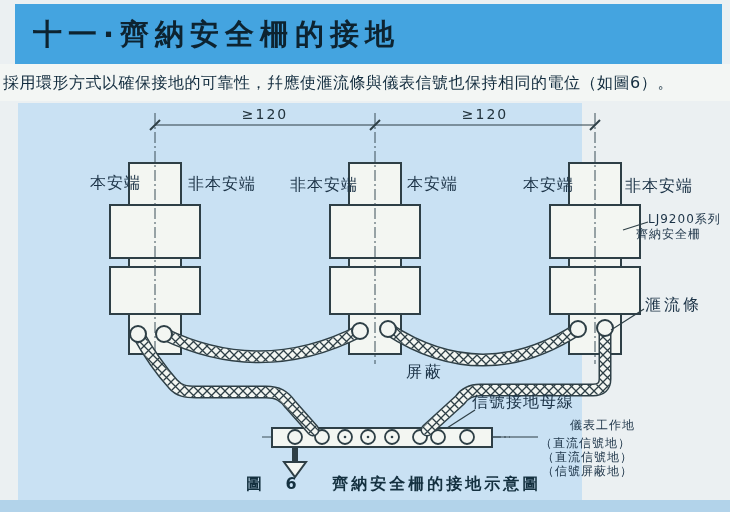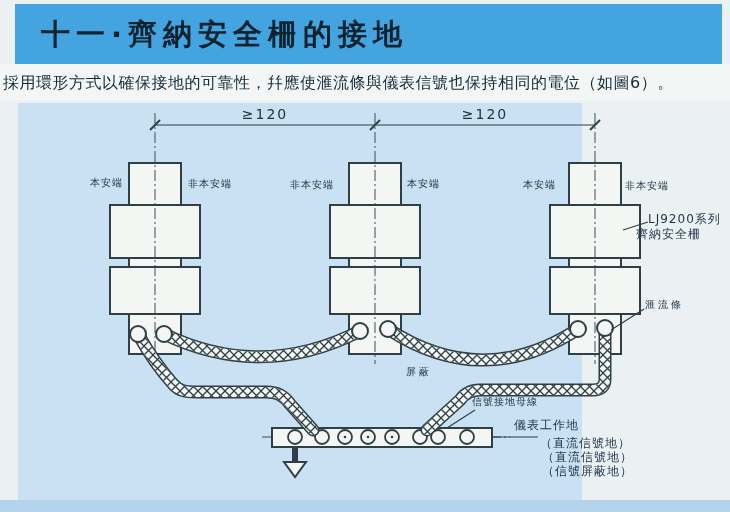--- a/index.html
+++ b/index.html
@@ -8,41 +8,41 @@
     background:#ebf0f2;
     font-family:"DejaVu Sans","Liberation Sans",sans-serif;
     color:#13293b;
   }
   .title-bar{
     position:absolute;left:15px;top:4px;width:707px;height:60px;
     background:#44a4e0;
   }
   .title-text{
     font-size:29px;font-weight:bold;color:#0d2330;
-    line-height:60px;padding-left:26px;letter-spacing:6px;white-space:nowrap;
+    line-height:60px;padding-left:18px;letter-spacing:6px;white-space:nowrap;
   }
   .intro-band{
     position:absolute;left:0;top:64px;width:730px;height:37px;
     background:#f3f6f4;
   }
   .intro-text{
     font-size:16px;color:#122c3e;letter-spacing:0.5px;
     padding:9px 0 0 3px;white-space:nowrap;
   }
   .panel{
     position:absolute;left:18px;top:103px;width:564px;height:397px;
     background:#c9e1f3;
   }
   .bottom-strip{
     position:absolute;left:0;top:500px;width:730px;height:12px;
     background:#b2d3ea;
   }
   .panel svg{position:absolute;left:0;top:0;}
   .lbl{
-    position:absolute;font-size:10px;color:#1c3347;
+    position:absolute;font-size:16px;color:#1c3347;
     letter-spacing:1px;white-space:nowrap;line-height:12px;
   }
   .lbl-md{font-size:12px;letter-spacing:1px;}
   .lbl-sp{letter-spacing:3px;}
   .caption{
     position:absolute;left:228px;top:371px;
     font-size:16px;font-weight:bold;color:#14303f;
     letter-spacing:2px;white-space:nowrap;
   }
   .caption .num{margin:0 26px 0 14px;}
@@ -179,20 +179,25 @@
   <div class="lbl" style="left:272px;top:76px;">非本安端</div>
   <div class="lbl" style="left:389px;top:75px;">本安端</div>
   <div class="lbl" style="left:505px;top:76px;">本安端</div>
   <div class="lbl" style="left:607px;top:77px;">非本安端</div>
 
   <div class="lbl lbl-md" style="left:630px;top:110px;">LJ9200系列</div>
   <div class="lbl lbl-md" style="left:618px;top:125px;">齊納安全柵</div>
   <div class="lbl lbl-sp" style="left:627px;top:196px;font-family:Liberation Serif, serif;">滙流條</div>
   <div class="lbl lbl-sp" style="left:388px;top:263px;">屏蔽</div>
   <div class="lbl" style="left:454px;top:294px;font-family:Liberation Mono, monospace;">信號接地母線</div>
-  <div class="lbl lbl-md" style="left:496px;top:316px;">儀表工作地</div>
+  <div class="lbl lbl-md" style="left:552px;top:316px;">儀表工作地</div>
   <div class="lbl lbl-md" style="left:522px;top:334px;">（直流信號地）</div>
   <div class="lbl lbl-md" style="left:524px;top:348px;">（直流信號地）</div>
   <div class="lbl lbl-md" style="left:524px;top:362px;text-align:right;">（信號屏蔽地）</div>
 
+  <div class="caption">
+    <span>圖</span>
+    <span class="num">6</span>
+    <span class="cap-title">齊納安全柵的接地示意圖</span>
+  </div>
 </div>
 
 <div class="bottom-strip"></div>
 
 </body></html>

